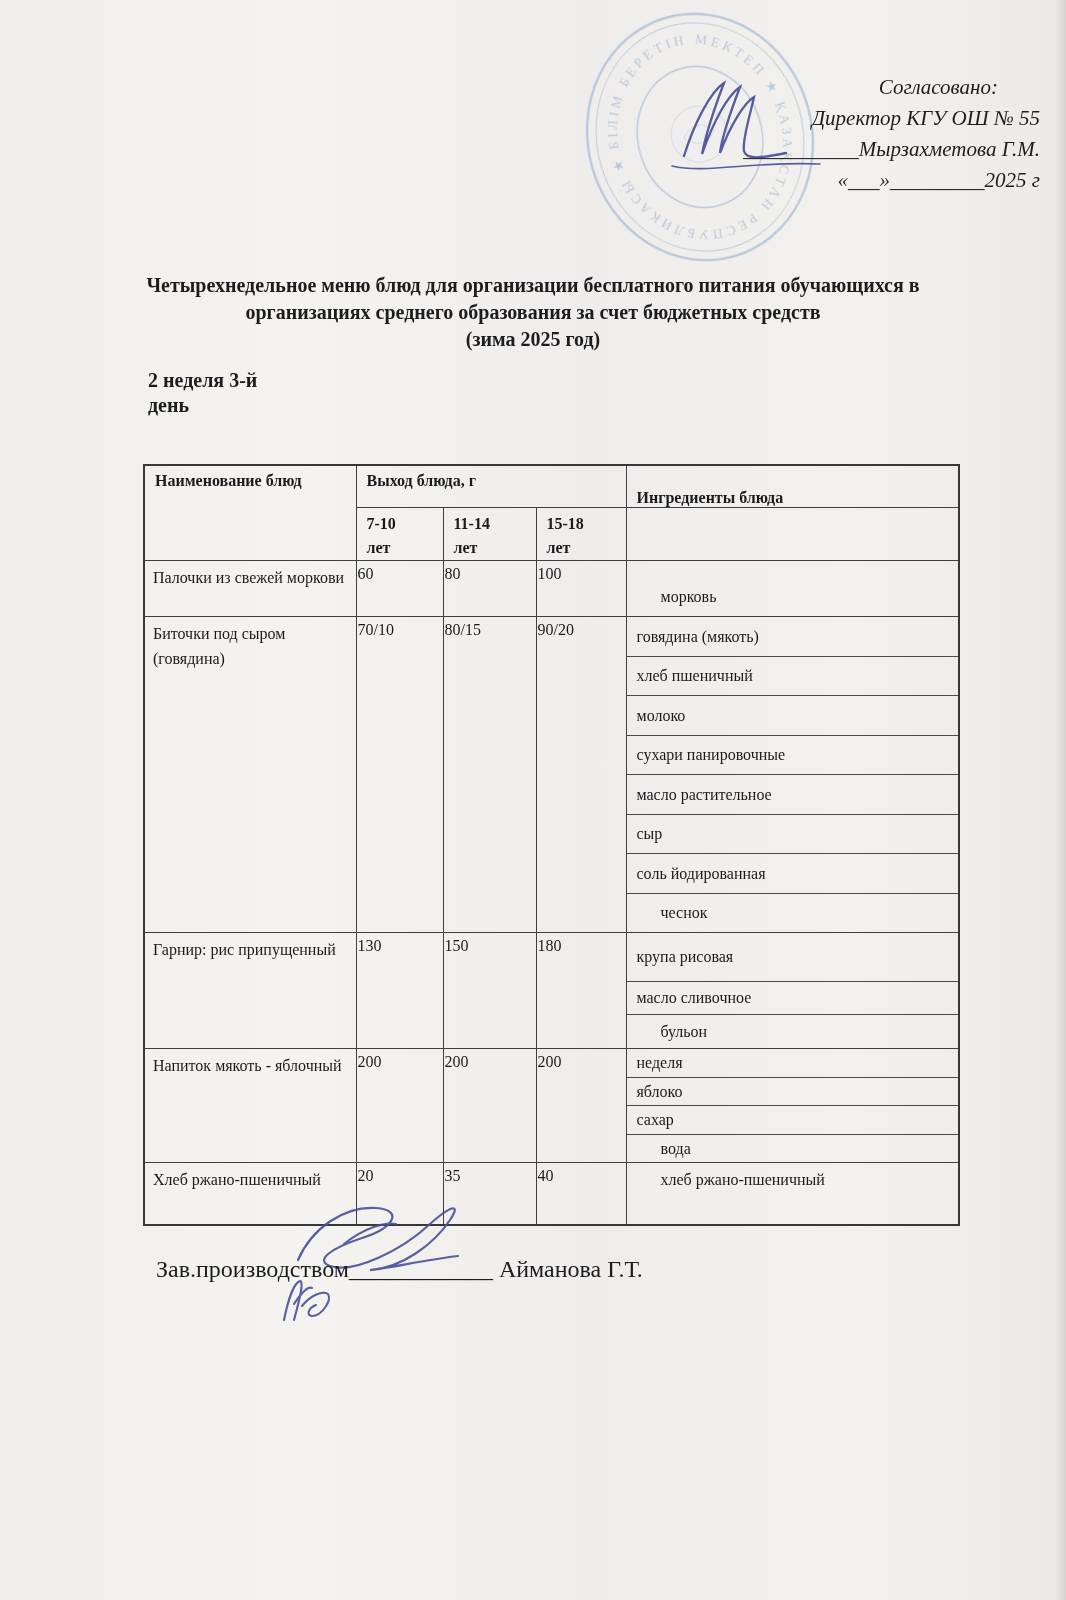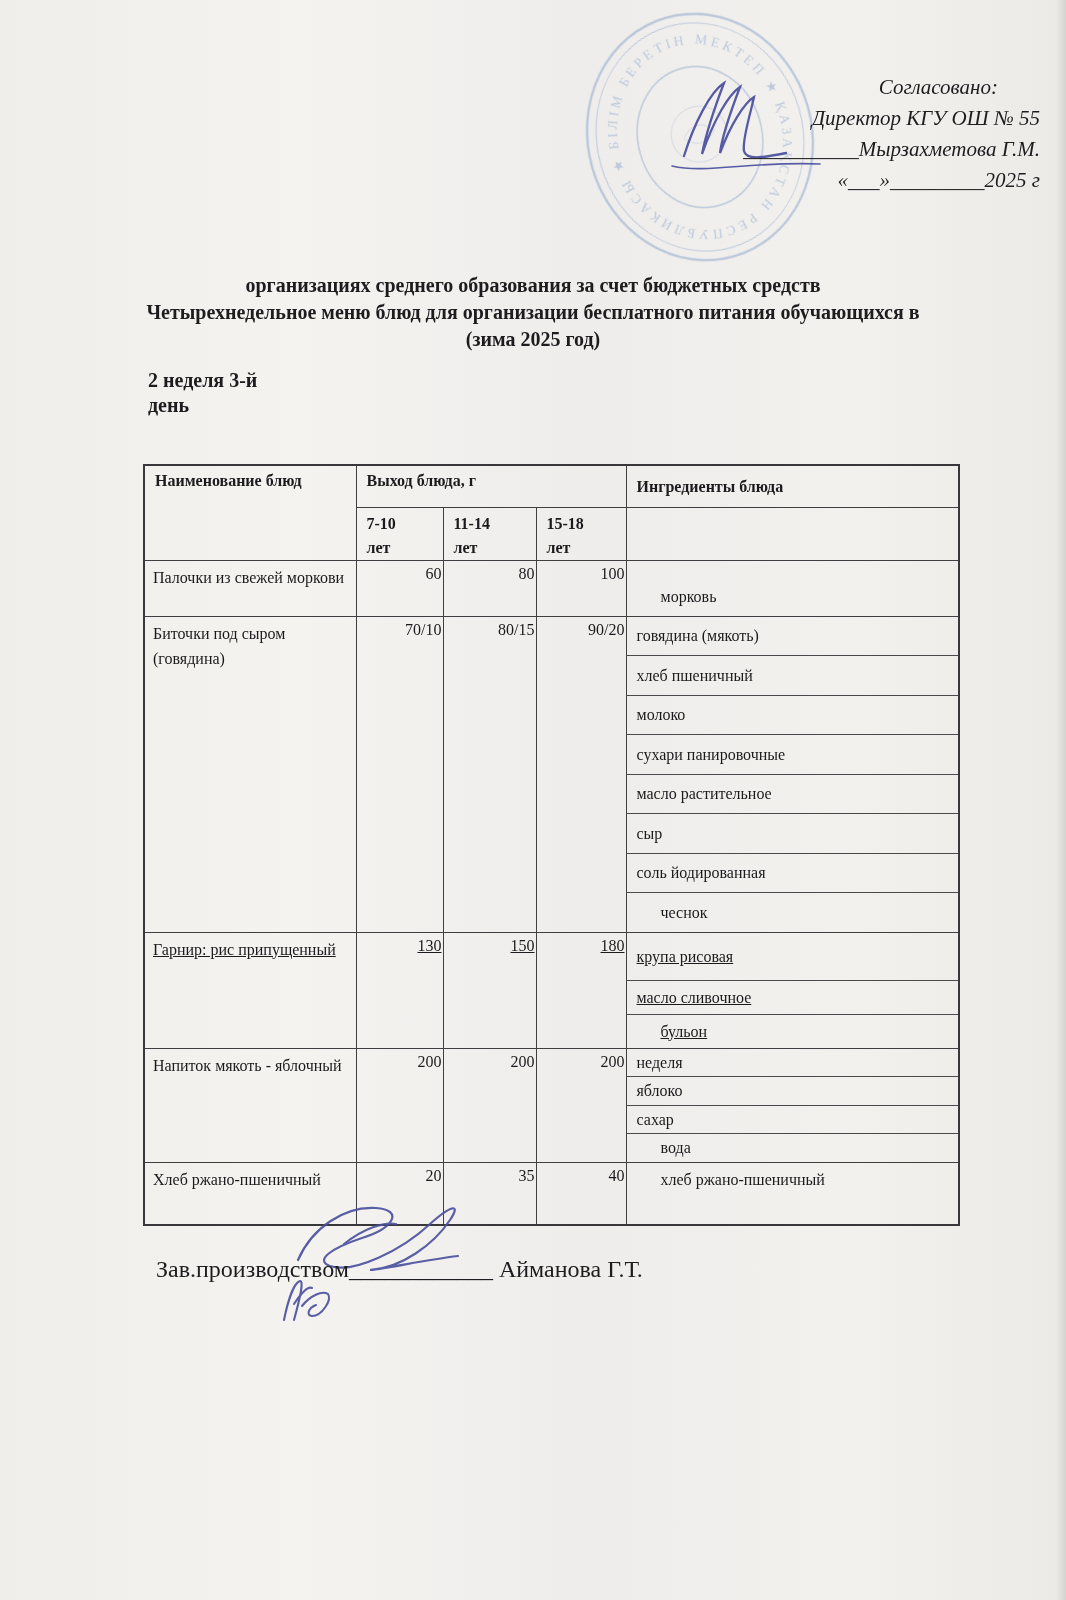--- a/index.html
+++ b/index.html
@@ -49,29 +49,29 @@
     font-size:16px;color:#1b1b1d;
   }
   table.menu th,table.menu td{
     border:1.8px solid #3f3f41;vertical-align:top;
     overflow:hidden;
   }
   table.menu{border:2.5px solid #38383a;}
   th{font-weight:bold;text-align:left;}
   th.h-dish{padding:6px 8px 0 10px;}
   th.h-output{padding:6px 8px 0 10px;}
-  th.h-ing{padding:12px 8px 0 10px;}
+  th.h-ing{padding:23px 8px 0 10px;}
   th.h-age{padding:4px 6px 0 10px;white-space:pre-line;line-height:24px;font-weight:bold;}
   td.dish{padding:4px 10px 0 8px;line-height:25px;}
-  td.val{text-align:right;padding-top:4px;}
+  td.val{text-align:left;padding-top:4px;}
   td.ing-cell{padding:0;}
   tr.hr1{height:42px;} tr.hr2{height:50px;}
   tr.r1{height:50px;} tr.r1 td{height:50px;}
   tr.r2{height:310px;} tr.r2 td{height:310px;}
-  tr.r3{height:110px;} tr.r3 td{height:110px;text-decoration:underline;}
+  tr.r3{height:110px;} tr.r3 td{height:110px;}
   tr.r4{height:108px;} tr.r4 td{height:108px;}
   tr.r5{height:56px;} tr.r5 td{height:56px;}
   .ing-stack{display:flex;flex-direction:column;height:100%;}
   .ing-sub{
     flex:1;display:flex;align-items:center;padding-left:10px;
     border-bottom:1.6px solid #4a4a4c;line-height:23px;
   }
   .ing-sub:last-child{border-bottom:none;padding-left:34px;}
   .ing-sub.grow{flex:1.45;}
   .ing-sub.align-end{align-items:flex-end;padding-bottom:8px;}
@@ -108,22 +108,22 @@
   </svg>
 
   <div class="approval">
     <div class="agreed">Согласовано:</div>
     <div>Директор КГУ ОШ № 55</div>
     <div>___________Мырзахметова Г.М.</div>
     <div>«___»_________2025 г</div>
   </div>
 
   <div class="title">
+    <div>Четырехнедельное меню блюд для организации бесплатного питания обучающихся в</div>
     <div>организациях среднего образования за счет бюджетных средств</div>
-    <div>Четырехнедельное меню блюд для организации бесплатного питания обучающихся в</div>
     <div>(зима 2025 год)</div>
   </div>
 
   <div class="period">
     <div>2 неделя 3-й</div>
     <div>день</div>
   </div>
 
   <table class="menu">
     <colgroup>

